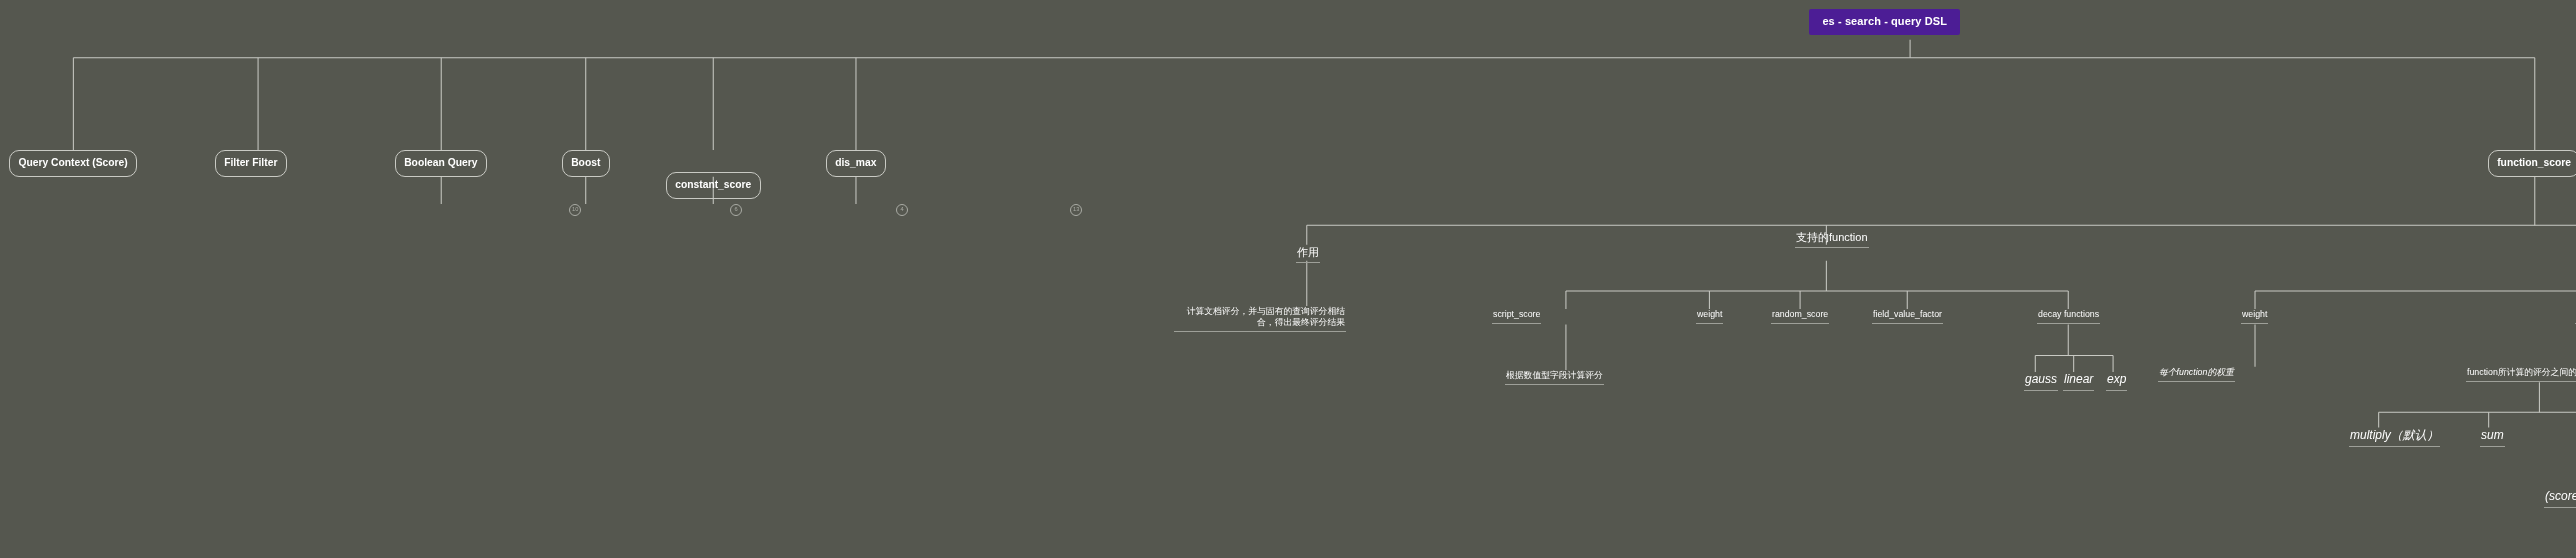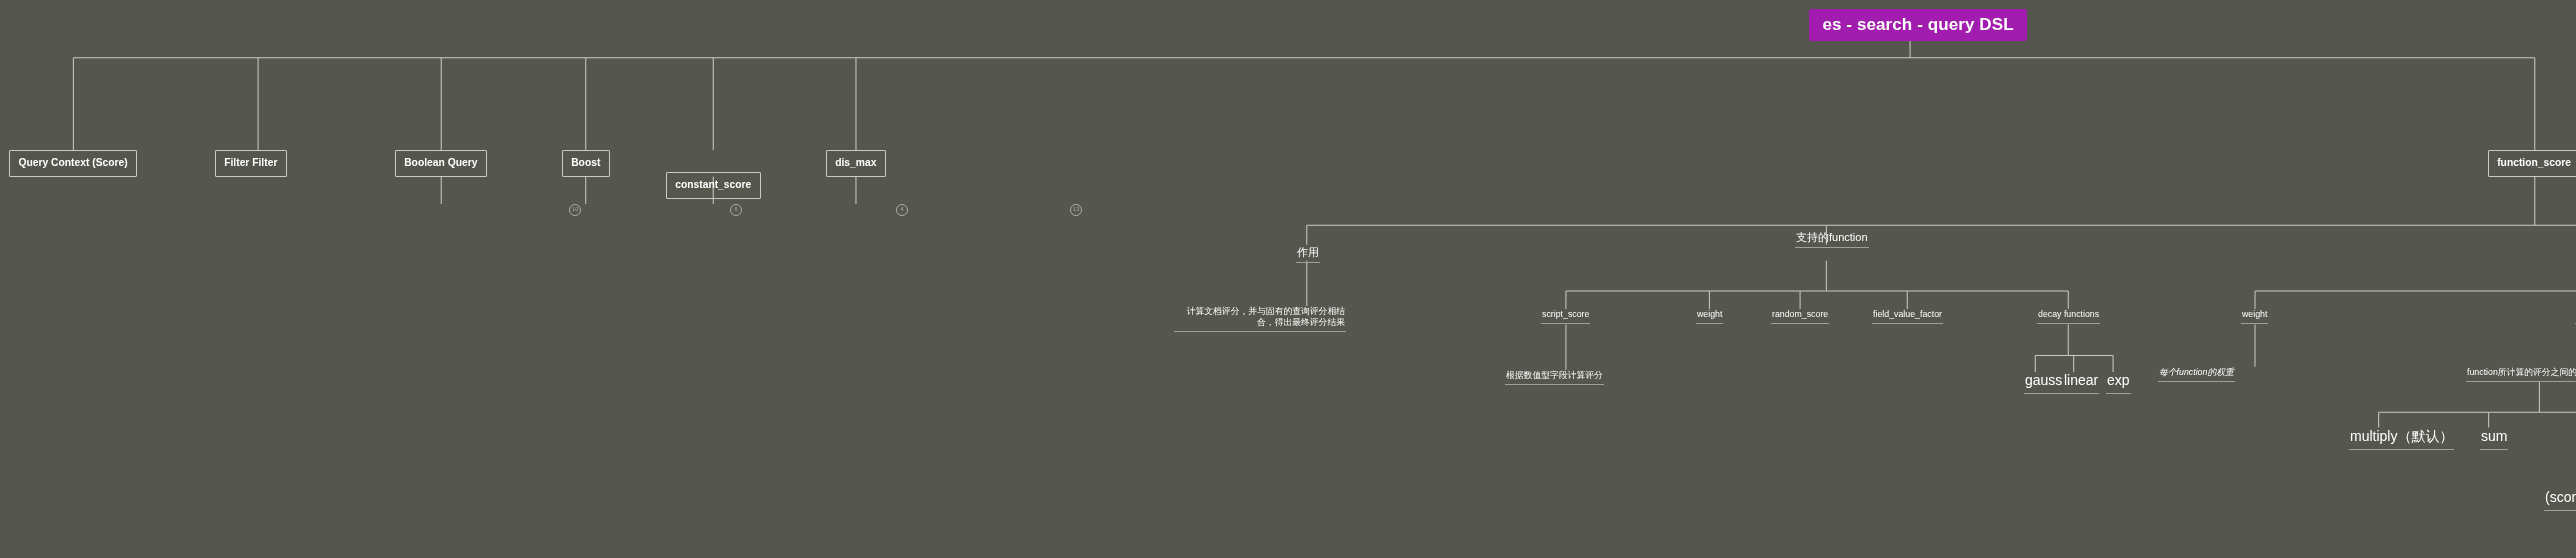--- a/index.html
+++ b/index.html
@@ -10,55 +10,55 @@
     color:#ffffff;
     overflow:hidden;
     position:relative;
   }
   #canvas{position:absolute;left:0;top:0;width:3967px;height:559px;}
   svg#wires{position:absolute;left:0;top:0;width:3967px;height:559px;pointer-events:none;}
   .node{position:absolute;white-space:nowrap;}
 
   
   .root{
-    background:#a21caf;
+    background:#4c1d95;
     border-radius:2.1px;
     color:#ffffff;
     font-weight:bold;
-    font-size:17px;
+    font-size:11px;
     line-height:1;
     padding:7.2px 13.4px 8.2px 13.4px;
     letter-spacing:0.1px;
     text-align:center;
   }
 
   
   .boxed{
     border:1px solid #c9cac4;
-    border-radius:1px;
+    border-radius:10px;
     background:transparent;
     color:#ffffff;
     font-weight:bold;
     font-size:10.3px;
     line-height:1;
     padding:6.7px 8.2px 7.7px 8.2px;
     text-align:center;
   }
 
   
   .plain{
     font-size:8.8px;
     line-height:1.28;
     color:#ffffff;
     padding:0 1px 2.6px 1px;
     border-bottom:1.5px solid #9ea099;
     text-align:left;
   }
   .plain.lvl2{font-size:11px;}
-  .plain.small{font-size:14px;}
+  .plain.small{font-size:12px;font-style:italic;}
   .plain.multiline{white-space:normal;}
 
   
   .badge{
     position:absolute;
     width:10.3px;height:10.3px;
     border:0.8px solid #a9aba4;
     border-radius:50%;
     color:#a9aba4;
     font-size:5.7px;
@@ -151,21 +151,21 @@
   <div class="badge" style="left:569px;top:204px;">10</div>
   <div class="badge" style="left:730px;top:204px;">6</div>
   <div class="badge" style="left:896px;top:204px;">4</div>
   <div class="badge" style="left:1070px;top:204px;">13</div>
 
   <div class="node plain lvl2" style="left:1296px;top:245px;">作用</div>
   <div class="node plain lvl2" style="left:1795px;top:230px;">支持的function</div>
 
   <div class="node plain multiline" style="left:1174px;top:306px;width:170px;text-align:right;">计算文档评分，并与固有的查询评分相结合，得出最终评分结果</div>
 
-  <div class="node plain" style="left:1541px;top:309px;text-align:center;">script_score</div>
+  <div class="node plain" style="left:1492px;top:309px;text-align:center;">script_score</div>
   <div class="node plain" style="left:1696px;top:309px;">weight</div>
   <div class="node plain" style="left:1771px;top:309px;">random_score</div>
   <div class="node plain" style="left:1872px;top:309px;">field_value_factor</div>
   <div class="node plain" style="left:2037px;top:309px;">decay functions</div>
 
   <div class="node plain" style="left:1505px;top:370px;">根据数值型字段计算评分</div>
 
   <div class="node plain small" style="left:2024px;top:372px;">gauss</div>
   <div class="node plain small" style="left:2063px;top:372px;">linear</div>
   <div class="node plain small" style="left:2106px;top:372px;text-align:right;">exp</div>

